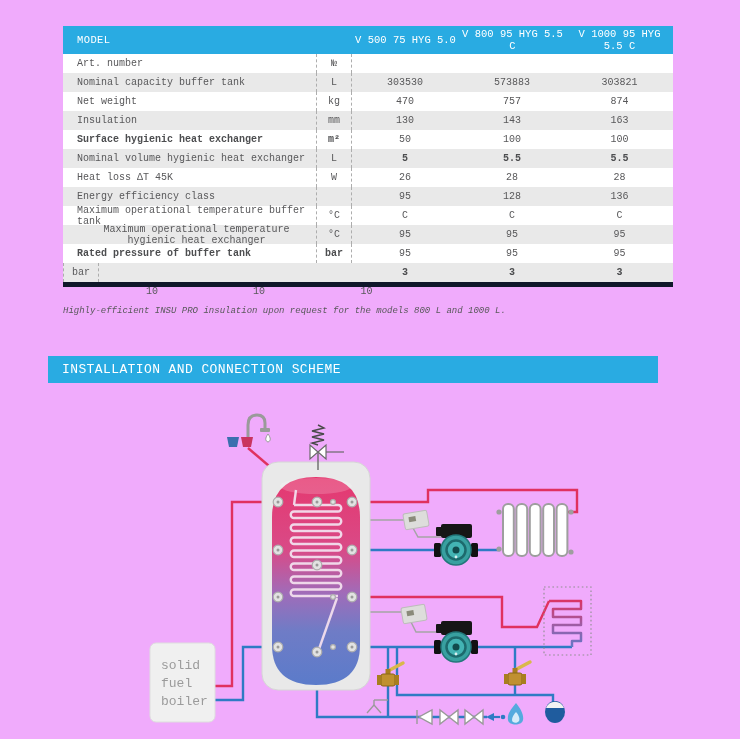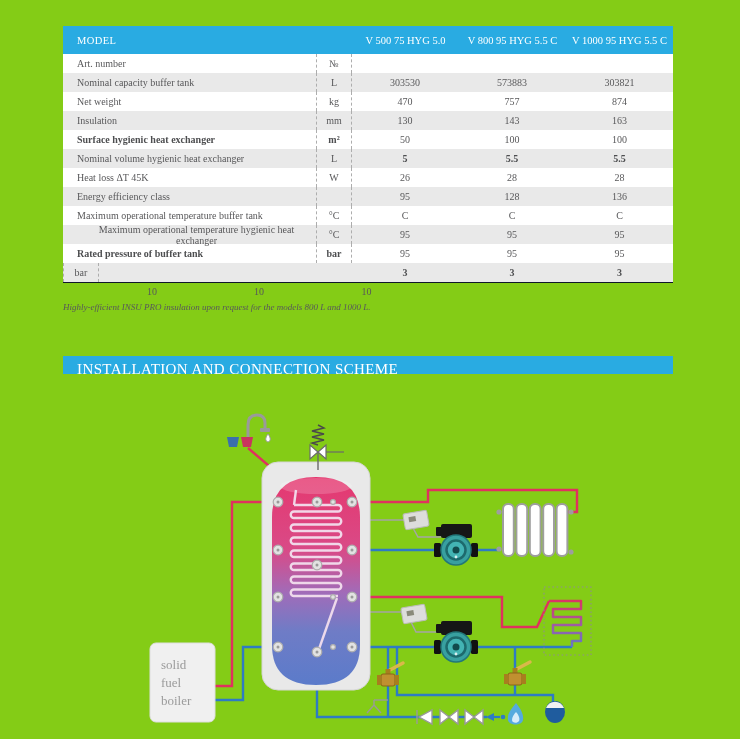--- a/index.html
+++ b/index.html
@@ -1,38 +1,38 @@
 <!DOCTYPE html>
 <html><head>
 <meta charset="utf-8">
 <style>
   html,body{margin:0;padding:0;background:#fff;}
-  .page{position:relative;width:740px;height:739px;background:#84cc16;overflow:hidden;
-        font-family:Liberation Serif, serif;color:#58585a;}
+  .page{position:relative;width:740px;height:739px;background:#f0abfc;overflow:hidden;
+        font-family:Liberation Mono, monospace;color:#58585a;}
   
   .spec-table{position:absolute;left:63px;top:26px;width:610px;}
   .t-header{display:flex;height:28px;background:#29abe2;color:#fff;align-items:center;font-size:10.5px;}
   .hc{box-sizing:border-box;}
   .h-model{width:253px;padding-left:14px;letter-spacing:.4px;}
   .h-unit{width:36px;}
   .h-col{width:107px;text-align:center;}
-  .t-body{border-bottom:1px solid #0f172a;}
+  .t-body{border-bottom:5px solid #0f172a;}
   .trow{display:flex;height:19px;font-size:10px;align-items:stretch;background:#fff;}
   .trow.alt{background:#e9e9e9;text-align:center;}
   .trow.bold{font-weight:bold;color:#4d4e50;}
   .c-label{width:253px;padding-left:14px;box-sizing:border-box;display:flex;align-items:center;}
   .c-unit{width:36px;box-sizing:border-box;display:flex;align-items:center;justify-content:center;
           border-left:1px dashed #adadad;border-right:1px dashed #adadad;}
   .c-val{width:107px;box-sizing:border-box;display:flex;align-items:center;justify-content:center;
          border-right:1px dashed #adadad;margin-top:28px;}
   .c-val.last{border-right:none;}
   .footnote{margin-top:19px;font-style:italic;font-size:9px;color:#58585a;}
   
-  .scheme-header{position:absolute;left:63px;top:356px;width:610px;height:18px;background:#29abe2;
-                 color:#fff;font-size:15px;line-height:27px;padding-left:14px;box-sizing:border-box;
+  .scheme-header{position:absolute;left:48px;top:356px;width:610px;height:27px;background:#29abe2;
+                 color:#fff;font-size:13px;line-height:27px;padding-left:14px;box-sizing:border-box;
                  letter-spacing:.4px;}
   .diagram{position:absolute;left:0;top:390px;width:740px;height:349px;}
 </style>
 </head>
 <body>
 
 <div class="page">
 
   <div class="spec-table">
     <div class="t-header">

